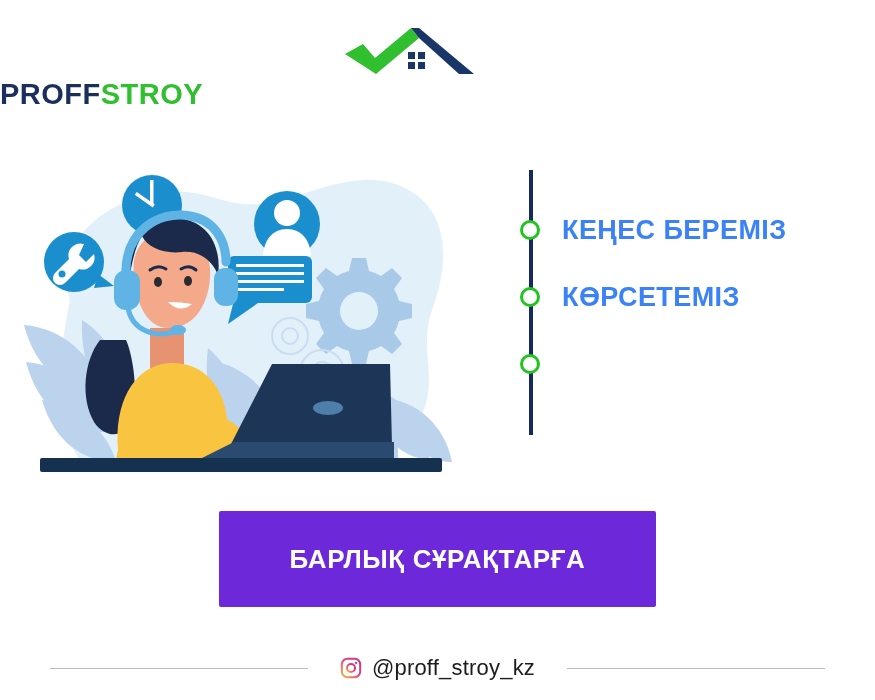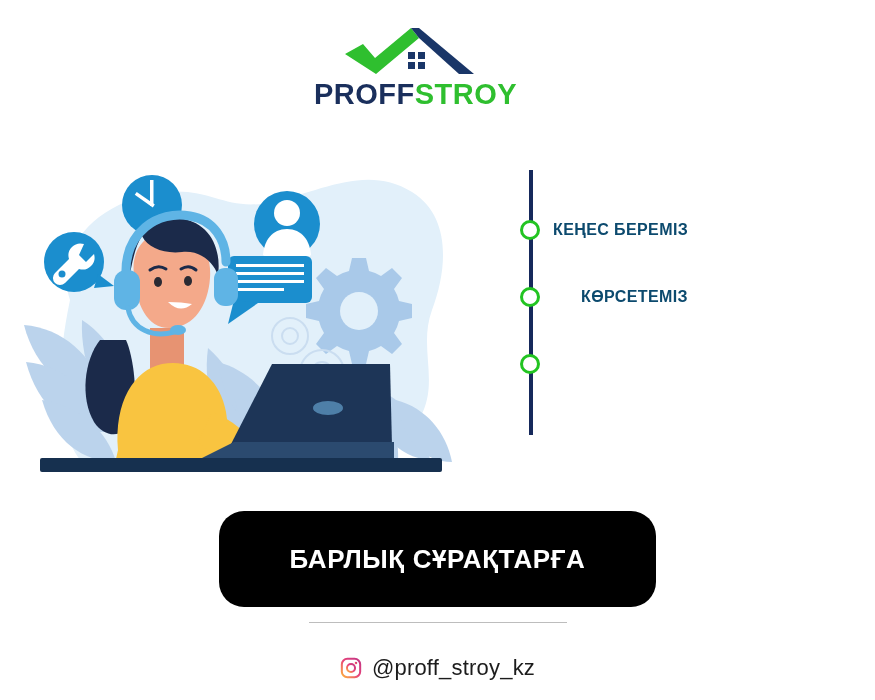--- a/index.html
+++ b/index.html
@@ -15,21 +15,21 @@
     font-family: "Liberation Sans", sans-serif;
     color: #111111;
   }
 
   
   .logo {
     position: absolute;
     left: 0;
     top: 26px;
     width: 831px;
-    text-align: center;
+    text-align: left;
   }
   .logo-mark {
     display: block;
     margin: 0 auto;
   }
   .logo-text {
     margin-top: 2px;
     font-size: 29px;
     font-weight: 700;
     letter-spacing: 0.5px;
@@ -65,49 +65,49 @@
     background: #16295B;
   }
   .cl-item {
     position: absolute;
     left: 0;
     display: flex;
     align-items: center;
     height: 24px;
   }
   .cl-item:nth-of-type(2) { top: 48px; }
-  .cl-item:nth-of-type(3) { top: 115px; gap: 28px; }
+  .cl-item:nth-of-type(3) { top: 115px; }
   .cl-item:nth-of-type(4) { top: 182px; }
   .cl-dot {
     width: 20px;
     height: 20px;
     border-radius: 50%;
     border: 3px solid #22C421;
     background: #ffffff;
     box-sizing: border-box;
     flex: 0 0 auto;
   }
   .cl-label {
-    margin-left: 13px;
-    font-size: 16px;
+    margin-left: 22px;
+    font-size: 27px;
     font-weight: 700;
     letter-spacing: 0.4px;
-    color: #0c4a6e;
+    color: #3b82f6;
     white-space: nowrap;
   }
 
   
   .cta {
     position: absolute;
     left: 219px;
     top: 511px;
     width: 437px;
     height: 96px;
-    background: #000000;
-    border-radius: 25px;
+    background: #6d28d9;
+    border-radius: 2px;
     display: flex;
     flex-direction: column;
     align-items: center;
     justify-content: center;
     color: #ffffff;
     font-weight: 700;
     font-size: 26px;
     letter-spacing: 0.6px;
     line-height: 1.25;
     border: none;
@@ -120,21 +120,20 @@
   .footer {
     position: absolute;
     left: 0;
     top: 648px;
     width: 875px;
     height: 40px;
     display: flex;
     align-items: center;
     justify-content: center;
     gap: 32px;
-    flex-direction: column;
   }
   .f-rule {
     height: 1px;
     background: #bdbdbd;
     width: 258px;
     flex: 0 0 auto;
   }
   .f-handle-wrap {
     display: flex;
     align-items: center;

